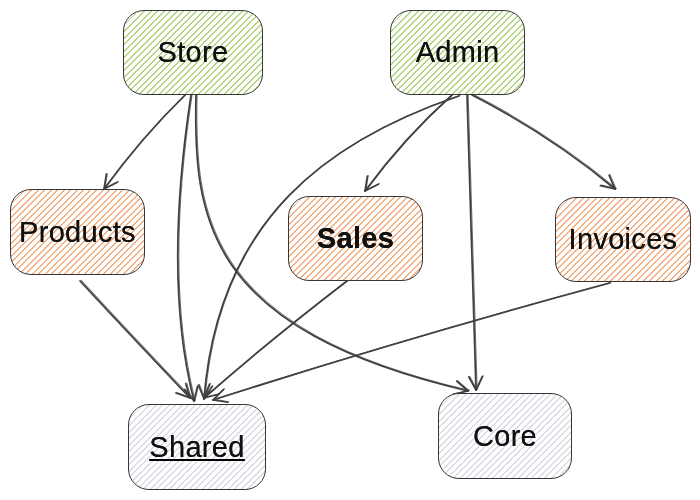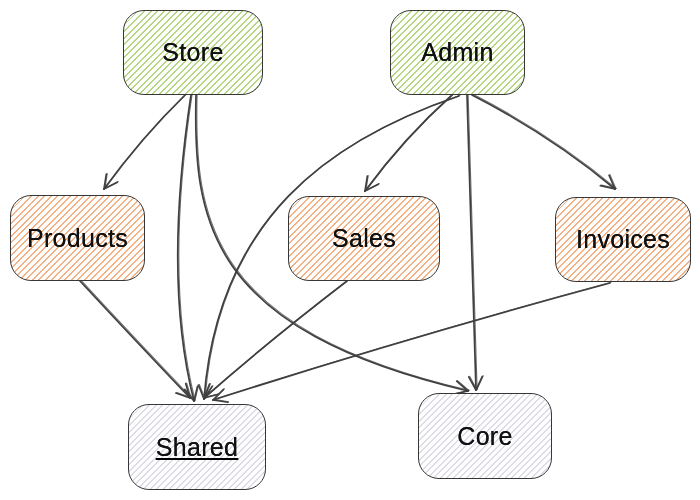--- a/index.html
+++ b/index.html
@@ -11,21 +11,21 @@
   svg.edges{position:absolute;left:0;top:0;width:700px;height:500px;}
   .node{
     position:absolute;
     display:flex;align-items:center;justify-content:center;
     border:1.6px solid #373737;
     border-radius:21px;
     box-sizing:border-box;
     background-color:#fefefe;
   }
   .node .lbl{
-    font-size:25px;color:#111111;letter-spacing:0.3px;
+    font-size:29px;color:#111111;letter-spacing:0.3px;
     text-shadow:0 0 0 #111;
   }
   
   .node.hatch{
     background-image:repeating-linear-gradient(
       135deg,
       var(--hc) 0px, var(--hc) 1.4px,
       rgba(255,255,255,0) 1.4px, rgba(255,255,255,0) 4.6px);
   }
 </style>
@@ -116,29 +116,29 @@
         <path d="M223.55092054215757,389.33800789190514 L213,400" transform="translate(0.9,-0.6)" stroke-width="1.1" opacity="0.75"></path>
       </g>
     </svg>
 
   <div class="node hatch" id="node-store" style="left: 123px; top: 10px; width: 140px; height: 85px; --hc: #b5d681;">
     <span class="lbl">Store</span>
   </div>
   <div class="node hatch" id="node-admin" style="left: 390px; top: 10px; width: 135px; height: 85px; justify-content: center; --hc: #b5d681;">
     <span class="lbl">Admin</span>
   </div>
-  <div class="node hatch" id="node-products" style="left: 10px; top: 195px; width: 135px; height: 86px; --hc: #f3b183;">
+  <div class="node hatch" id="node-products" style="left: 10px; top: 189px; width: 135px; height: 86px; --hc: #f3b183;">
     <span class="lbl">Products</span>
   </div>
-  <div class="node hatch" id="node-sales" style="left: 288px; top: 196px; width: 152px; height: 85px; --hc: #f3b183;">
+  <div class="node hatch" id="node-sales" style="left: 288px; top: 196px; width: 135px; height: 85px; font-weight: bold; --hc: #f3b183;">
     <span class="lbl">Sales</span>
   </div>
   <div class="node hatch" id="node-invoices" style="left: 555px; top: 197px; width: 136px; height: 85px; --hc: #f3b183;">
     <span class="lbl">Invoices</span>
   </div>
   <div class="node hatch" id="node-shared" style="left: 128px; top: 404px; width: 138px; height: 86px; text-decoration: underline; --hc: #dcdce7;">
     <span class="lbl">Shared</span>
   </div>
-  <div class="node hatch" id="node-core" style="left: 418px; top: 393px; width: 134px; height: 86px; --hc: #dcdce7;">
+  <div class="node hatch" id="node-core" style="left: 438px; top: 393px; width: 134px; height: 86px; --hc: #dcdce7;">
     <span class="lbl">Core</span>
   </div>
 
 </div>
 
 </body></html>

